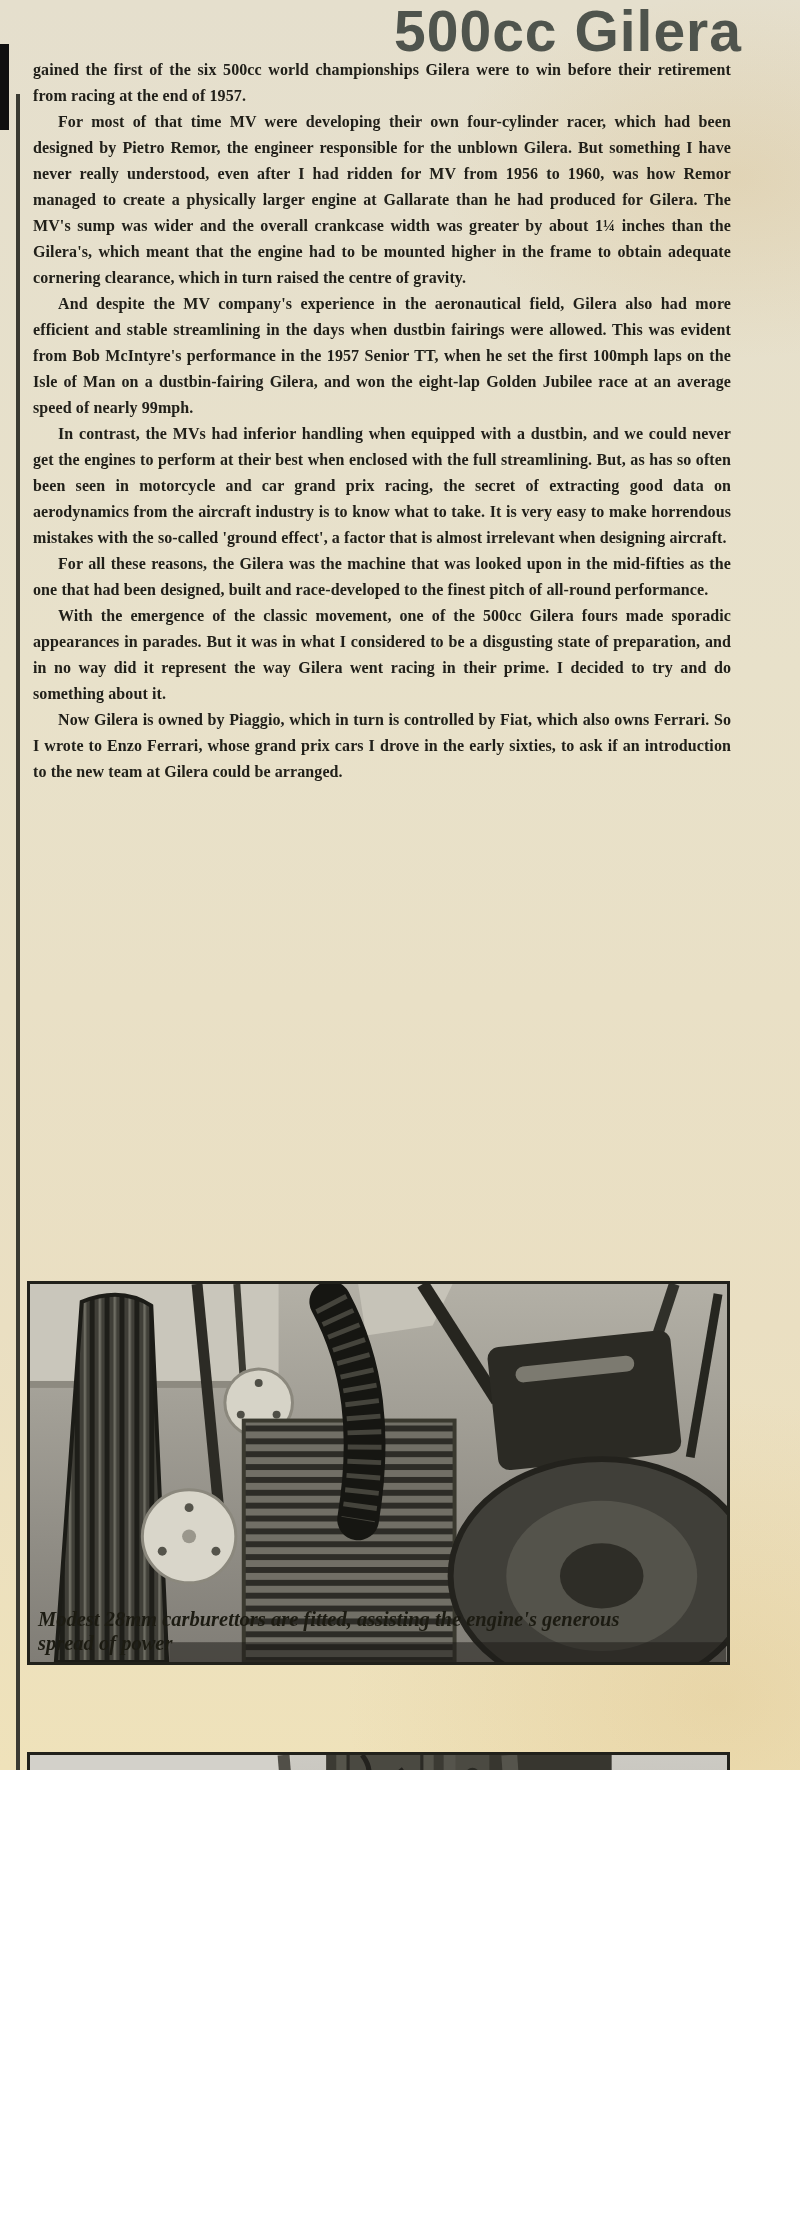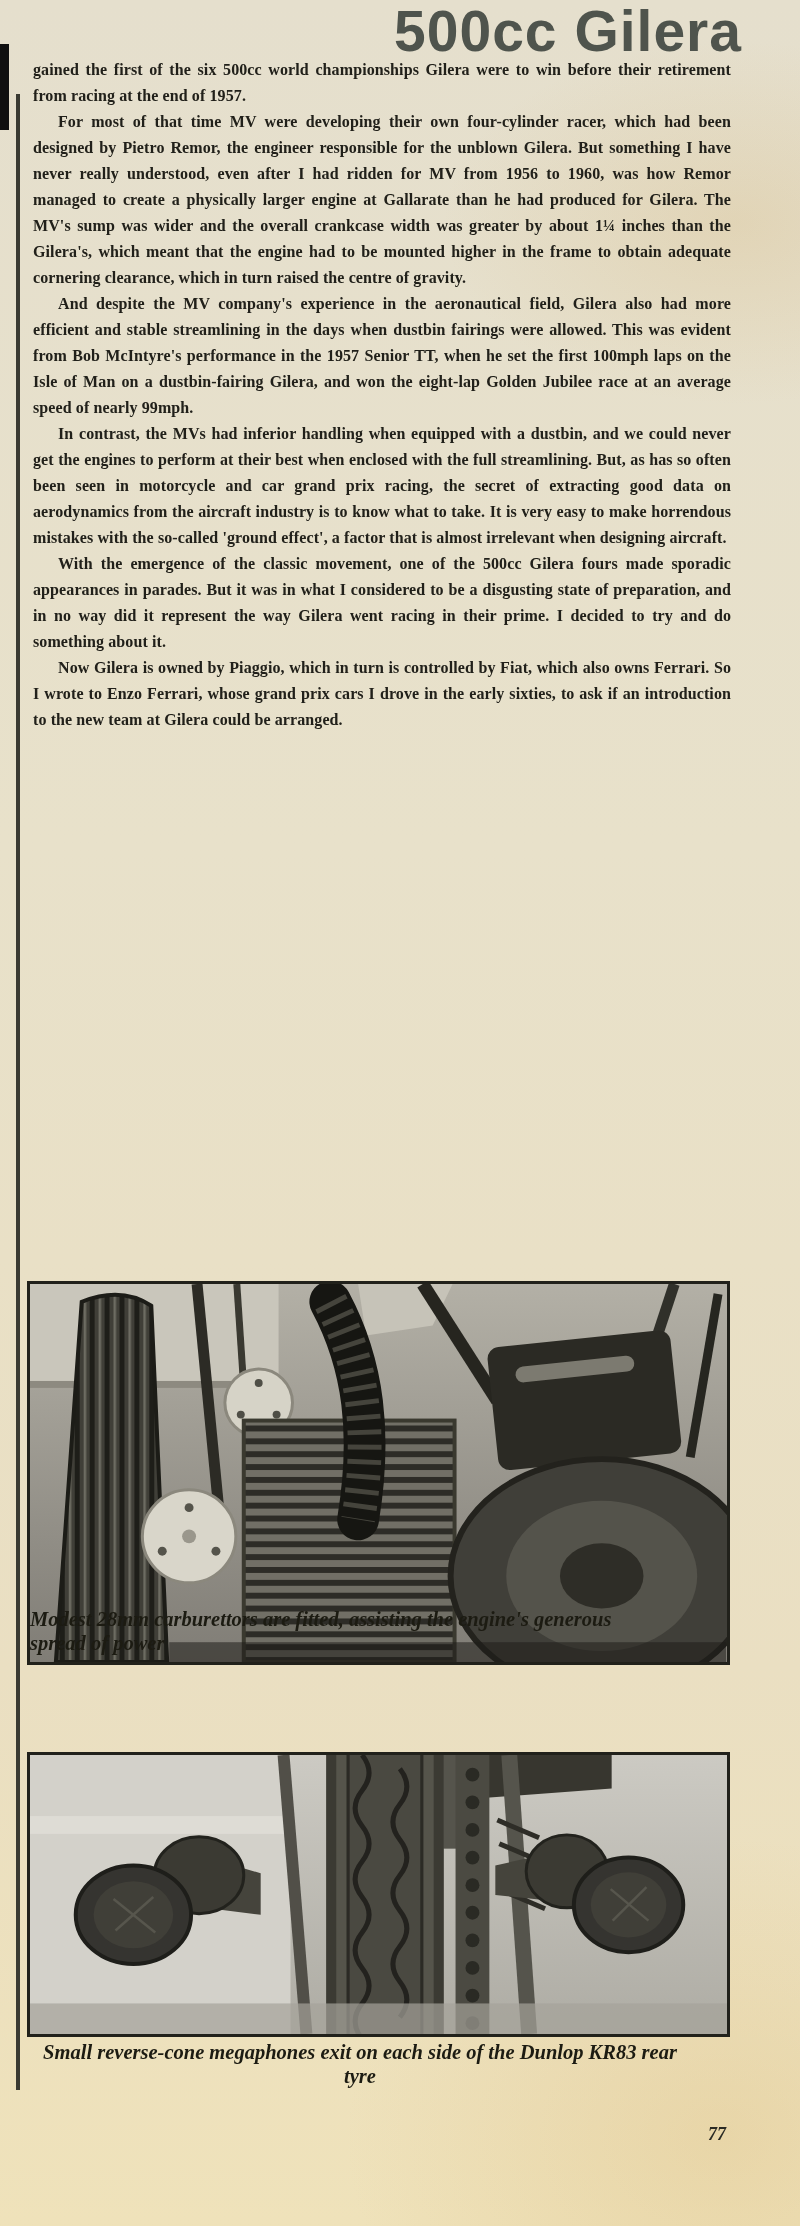--- a/index.html
+++ b/index.html
@@ -1,19 +1,19 @@
 <!DOCTYPE html>
 <html><head>
 <meta charset="utf-8">
 <style>
   * { margin:0; padding:0; box-sizing:border-box; }
   html,body { width:800px; }
   body { font-family:"Liberation Serif", serif; }
   .page {
-    position:relative; width:800px; height:2226px; overflow:hidden;
+    position:relative; width:800px; height:1770px; overflow:hidden;
     background:
       radial-gradient(ellipse 420px 260px at 92% 10%, rgba(208,172,104,.22), transparent 70%),
       radial-gradient(ellipse 500px 400px at 90% 96%, rgba(214,178,110,.25), transparent 75%),
       linear-gradient(180deg,#e5dfcd 0%, #e8e1ca 38%, #eadfc2 75%, #efe2ba 100%);
   }
   .scan-mark { position:absolute; left:0; top:44px; width:9px; height:86px; background:#101010; }
   .title {
     position:absolute; top:0; right:58px; height:62px; line-height:62px;
     font-family:"Liberation Sans", sans-serif; font-weight:bold;
     font-size:57px; letter-spacing:1px; color:#4f544d;
@@ -29,21 +29,21 @@
     position:absolute; left:27px; width:703px; border:3px solid #21211b;
     background:#9b998f; overflow:hidden;
   }
   figure.photo svg { display:block; width:100%; height:100%; }
   .photo1 { top:1281px; height:384px; }
   .photo2 { top:1752px; height:285px; }
   .caption {
     position:absolute; left:30px; font-style:italic; font-weight:700;
     font-size:20.5px; line-height:23.5px; color:#1c1b12;
   }
-  .cap1 { top:1608px; width:600px; }
+  .cap1 { top:1608px; width:600px;margin-left:8px; }
   .cap2 { top:2041px; width:660px;text-align:center; }
   .pageno {
     position:absolute; top:2124px; right:74px;
     font-style:italic; font-weight:700; font-size:18px; color:#2a2a24;
   }
 </style>
 </head>
 <body>
 
 <div class="page">
@@ -52,20 +52,21 @@
 
   <h1 class="title">500cc Gilera</h1>
 
   <div class="col-rule"></div>
 
   <div class="article">
     <p>gained the first of the six 500cc world championships Gilera were to win before their retirement from racing at the end of 1957.</p>
     <p class="ind">For most of that time MV were developing their own four-cylinder racer, which had been designed by Pietro Remor, the engineer responsible for the unblown Gilera. But something I have never really understood, even after I had ridden for MV from 1956 to 1960, was how Remor managed to create a physically larger engine at Gallarate than he had produced for Gilera. The MV's sump was wider and the overall crankcase width was greater by about 1¼ inches than the Gilera's, which meant that the engine had to be mounted higher in the frame to obtain adequate cornering clearance, which in turn raised the centre of gravity.</p>
     <p class="ind">And despite the MV company's experience in the aeronautical field, Gilera also had more efficient and stable streamlining in the days when dustbin fairings were allowed. This was evident from Bob McIntyre's performance in the 1957 Senior TT, when he set the first 100mph laps on the Isle of Man on a dustbin-fairing Gilera, and won the eight-lap Golden Jubilee race at an average speed of nearly 99mph.</p>
     <p class="ind">In contrast, the MVs had inferior handling when equipped with a dustbin, and we could never get the engines to perform at their best when enclosed with the full streamlining. But, as has so often been seen in motorcycle and car grand prix racing, the secret of extracting good data on aerodynamics from the aircraft industry is to know what to take. It is very easy to make horrendous mistakes with the so-called 'ground effect', a factor that is almost irrelevant when designing aircraft.</p>
+    <p class="ind">For all these reasons, the Gilera was the machine that was looked upon in the mid-fifties as the one that had been designed, built and race-developed to the finest pitch of all-round performance.</p>
     <p class="ind">With the emergence of the classic movement, one of the 500cc Gilera fours made sporadic appearances in parades. But it was in what I considered to be a disgusting state of preparation, and in no way did it represent the way Gilera went racing in their prime. I decided to try and do something about it.</p>
     <p class="ind">Now Gilera is owned by Piaggio, which in turn is controlled by Fiat, which also owns Ferrari. So I wrote to Enzo Ferrari, whose grand prix cars I drove in the early sixties, to ask if an introduction to the new team at Gilera could be arranged.</p>
   </div>
 
   <figure class="photo photo1">
     <svg viewBox="0 0 701 382" preserveAspectRatio="none">
       <defs>
         <linearGradient id="p1bg" x1="0" y1="0" x2="0" y2="1">
           <stop offset="0" stop-color="#b3b0a6"></stop>
             <stop offset="1" stop-color="#807d76"></stop>

